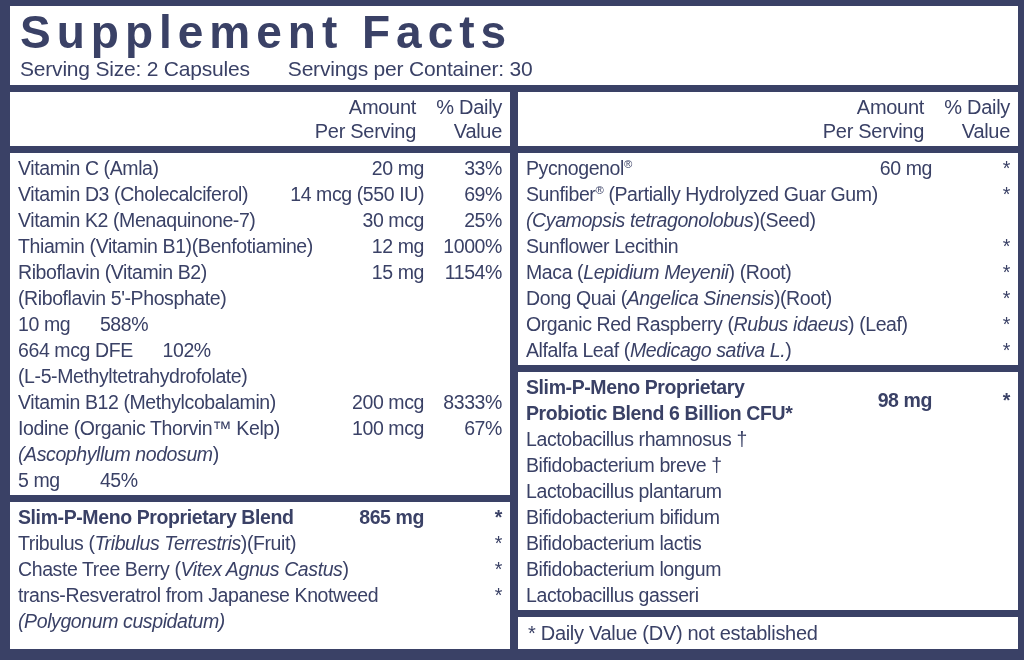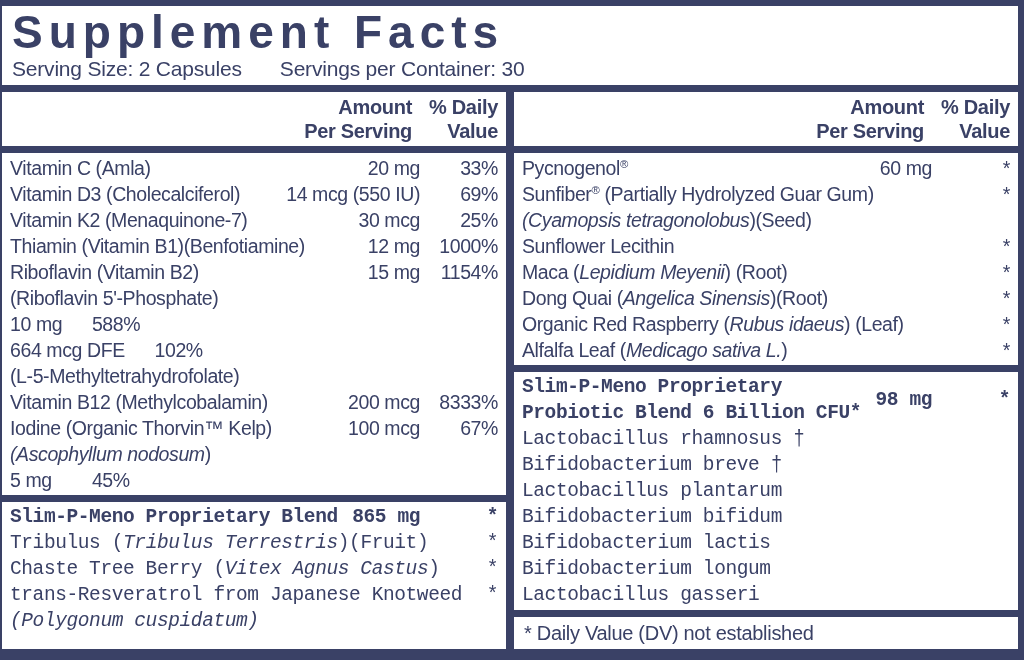--- a/index.html
+++ b/index.html
@@ -3,51 +3,51 @@
 <meta charset="utf-8">
 <style>
   :root{
     --navy:#3a4166;
     --paper:#ffffff;
   }
   html,body{margin:0;padding:0;background:#fff;}
   .page{
     width:1024px;height:660px;box-sizing:border-box;
     background:var(--navy);
-    padding:6px 6px 11px 2px;
+    padding:6px 6px 11px 10px;
     display:flex;flex-direction:column;gap:7px;
     font-family:"Liberation Sans","DejaVu Sans",sans-serif;
     color:var(--navy);
   }
   .box{background:var(--paper);box-sizing:border-box;}
   
   .title-box{padding:1px 10px 4px 10px;flex:none;}
   .title{
     font-size:46px;font-weight:bold;letter-spacing:6px;
     line-height:50px;white-space:nowrap;
   }
   .serving-line{font-size:21px;line-height:24px;letter-spacing:-0.2px;}
   .serving-line .sv1{margin-right:38px;}
   
   .columns{flex:1;display:flex;gap:8px;min-height:0;}
   .col{flex:1;display:flex;flex-direction:column;gap:7px;min-width:0;}
   .header-box{
     flex:none;display:flex;justify-content:flex-end;
-    font-weight:bold;font-size:20px;line-height:24px;
+    font-weight:normal;font-size:20px;line-height:24px;
     padding:3px 8px 3px 10px;letter-spacing:-0.3px;
   }
   .h-amount{text-align:right;}
   .h-dv{width:86px;text-align:right;flex:none;}
   
   .rows-box{
     padding:2px 8px 2px 8px;
     font-size:19.5px;line-height:26px;letter-spacing:-0.4px;
     overflow:hidden;
   }
-  .grow{flex:1;font-family:Liberation Mono, monospace;}
+  .grow{flex:1;}
   .row{display:flex;align-items:center;}
   .row .name{flex:1;white-space:pre;min-width:0;}
   .row .amount{text-align:right;flex:none;white-space:pre;}
   .row .dv{width:78px;text-align:right;flex:none;}
   .row.bold{font-weight:bold;}
   .it{font-style:italic;}
   sup{font-size:58%;line-height:0;vertical-align:super;}
   
   .footnote-box{
     flex:none;font-size:20px;line-height:26px;letter-spacing:-0.3px;

